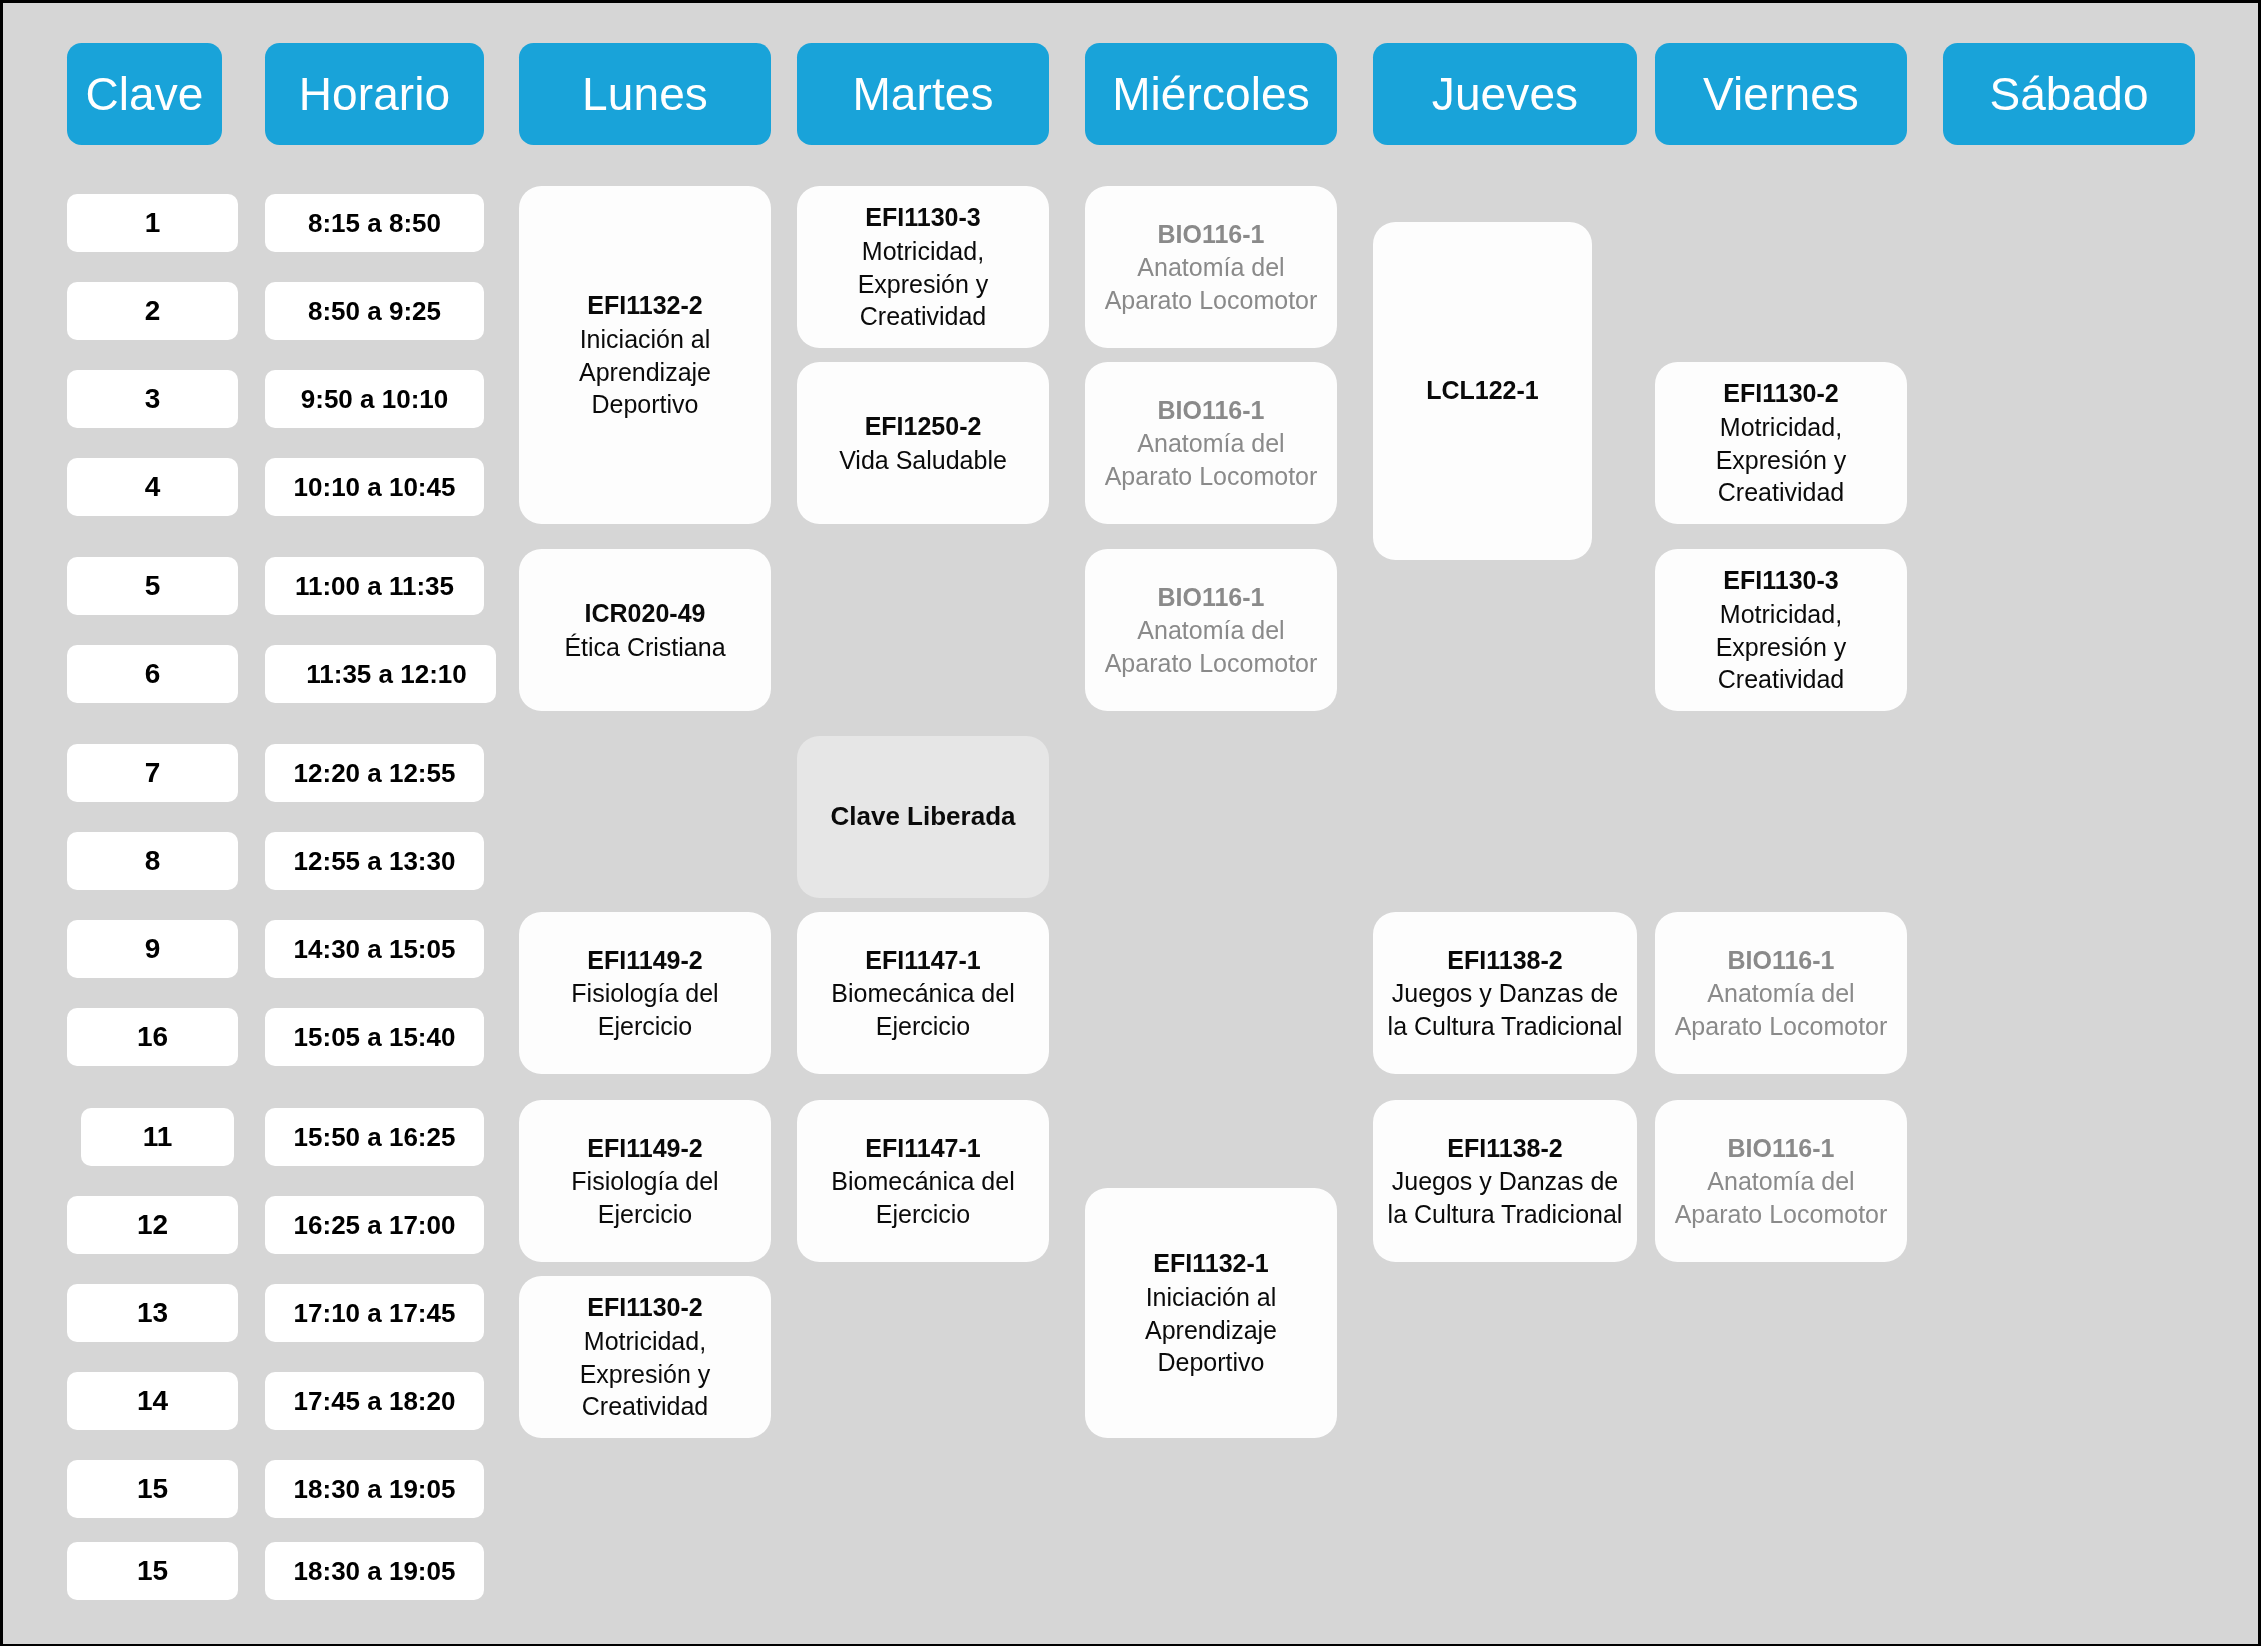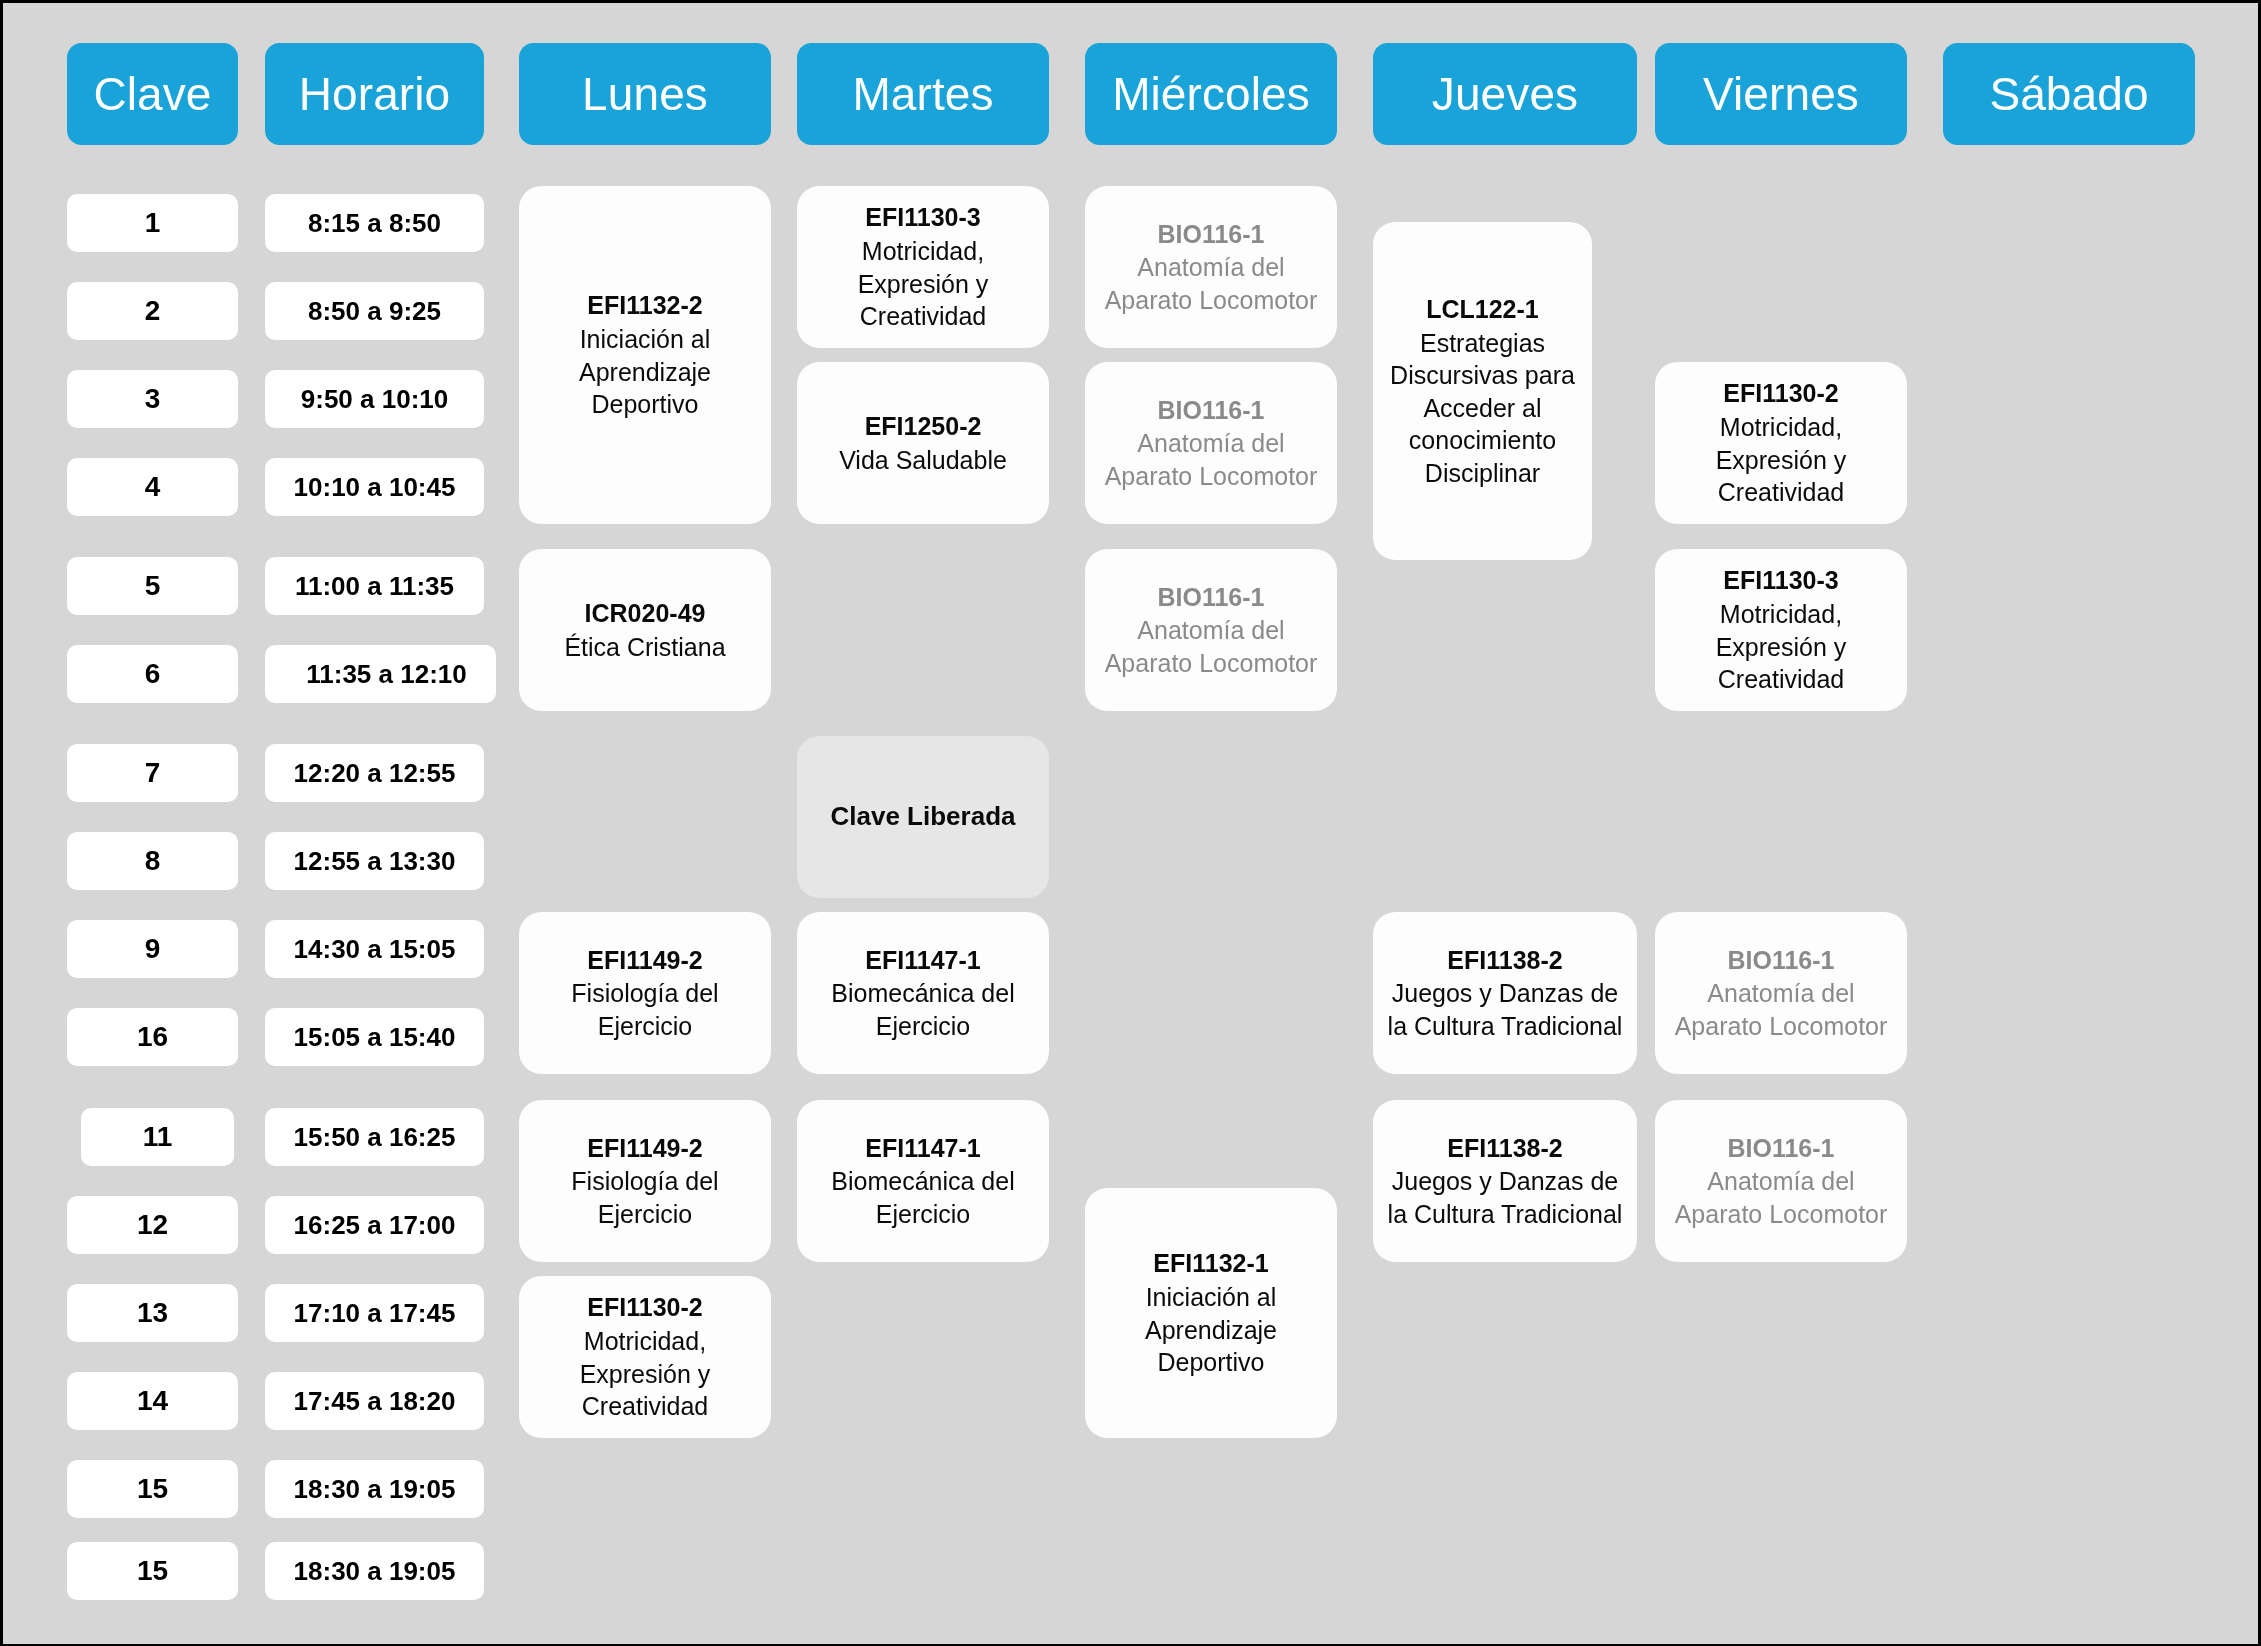--- a/index.html
+++ b/index.html
@@ -72,21 +72,21 @@
   }
   .card.free .code{
     font-size:26px;font-weight:700;color:#0a0a0a;margin:0;
   }
 </style>
 </head>
 <body>
 
 <div id="sheet">
   <div id="headers">
-      <div class="hdr" style="left: 64px; width: 171px;">
+      <div class="hdr" style="left: 64px; width: 155px;">
         <span>Clave</span>
       </div>
       <div class="hdr" style="left: 262px; width: 219px;">
         <span>Horario</span>
       </div>
       <div class="hdr" style="left: 516px; width: 252px;">
         <span>Lunes</span>
       </div>
       <div class="hdr" style="left: 794px; width: 252px;">
         <span>Martes</span>
@@ -255,21 +255,20 @@
       <div class="card dim" style="left: 1082px; width: 252px; top: 546px; height: 162px;">
         <div class="code">BIO116-1</div>
         <div class="name">Anatomía del Aparato Locomotor</div>
       </div>
       <div class="card" style="left: 1082px; width: 252px; top: 1185px; height: 250px;">
         <div class="code">EFI1132-1</div>
         <div class="name">Iniciación al Aprendizaje Deportivo</div>
       </div>
       <div class="card" style="left: 1370px; width: 219px; top: 183px; height: 338px; margin-top: 36px;">
         <div class="code">LCL122-1</div>
-        <div class="name">Estrategias Discursivas para Acceder al conocimiento Disciplinar</div>
       </div>
       <div class="card" style="left: 1370px; width: 264px; top: 909px; height: 162px;">
         <div class="code">EFI1138-2</div>
         <div class="name">Juegos y Danzas de la Cultura Tradicional</div>
       </div>
       <div class="card" style="left: 1370px; width: 264px; top: 1097px; height: 162px;">
         <div class="code">EFI1138-2</div>
         <div class="name">Juegos y Danzas de la Cultura Tradicional</div>
       </div>
       <div class="card" style="left: 1652px; width: 252px; top: 359px; height: 162px;">

